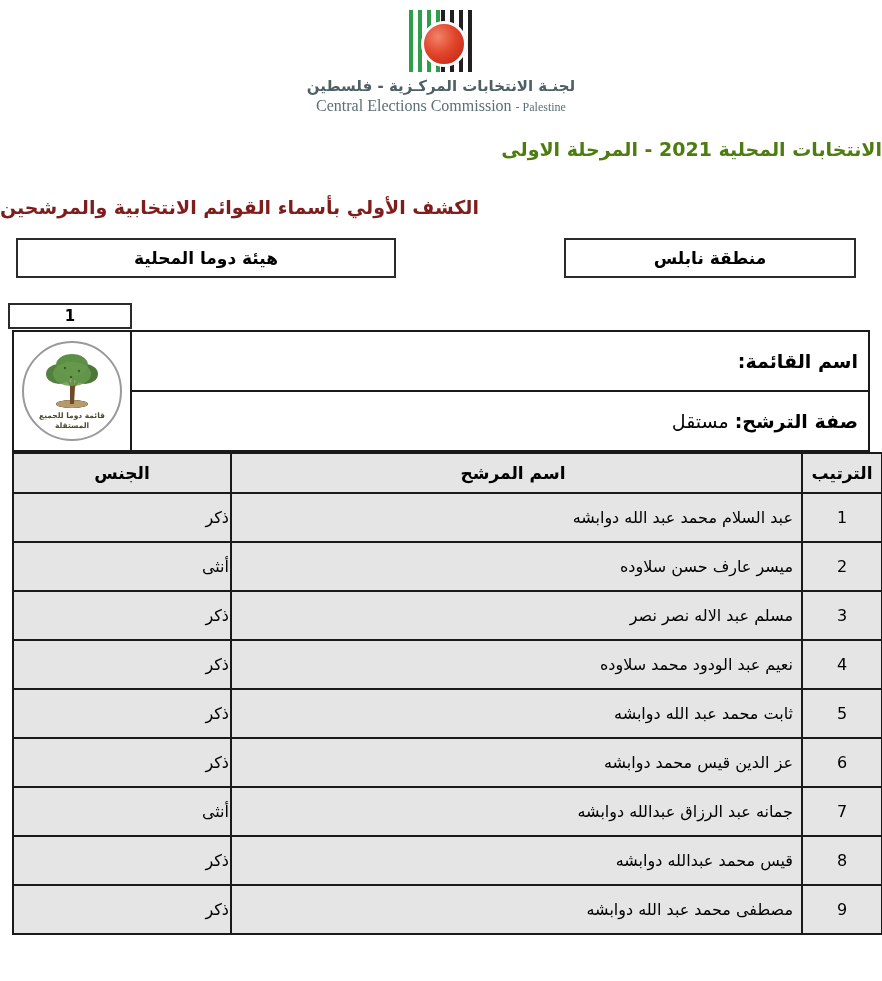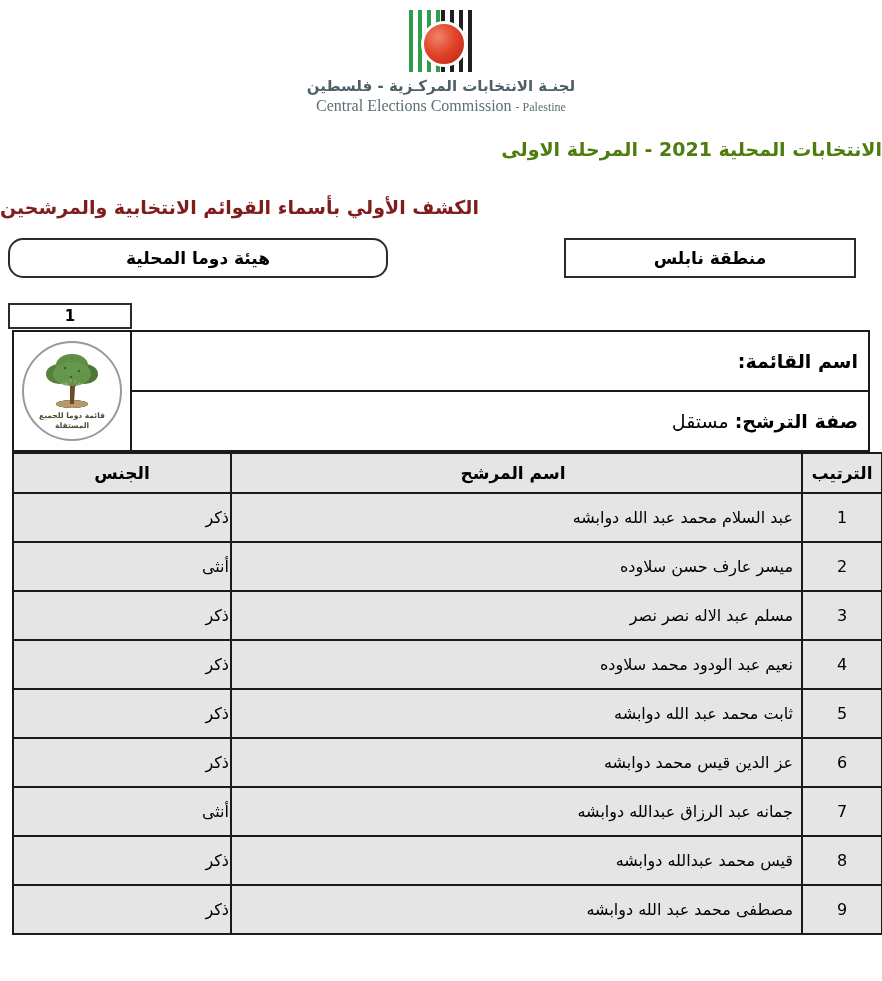--- a/index.html
+++ b/index.html
@@ -53,21 +53,21 @@
     text-align:left;font-weight:bold;font-size:19px;color:#7f1d1d;margin-top:20px;
   }
   
   .box{
     position:absolute;top:238px;height:36px;
     border:2px solid #2b2b2b;background:#fff;
     display:flex;align-items:center;justify-content:center;
     font-weight:bold;font-size:17px;
   }
   .region-box{right:26px;width:288px;}
-  .authority-box{left:8px;width:376px;border-radius:15px;}
+  .authority-box{left:16px;width:376px;}
   .number-box{
     position:absolute;top:303px;left:8px;width:120px;height:22px;
     border:2px solid #2b2b2b;background:#fff;
     display:flex;align-items:center;justify-content:center;
     font-weight:bold;font-size:15px;direction:ltr;
   }
   
   .info-section{
     position:absolute;top:330px;left:12px;width:854px;height:118px;
     border:2px solid #1a1a1a;

